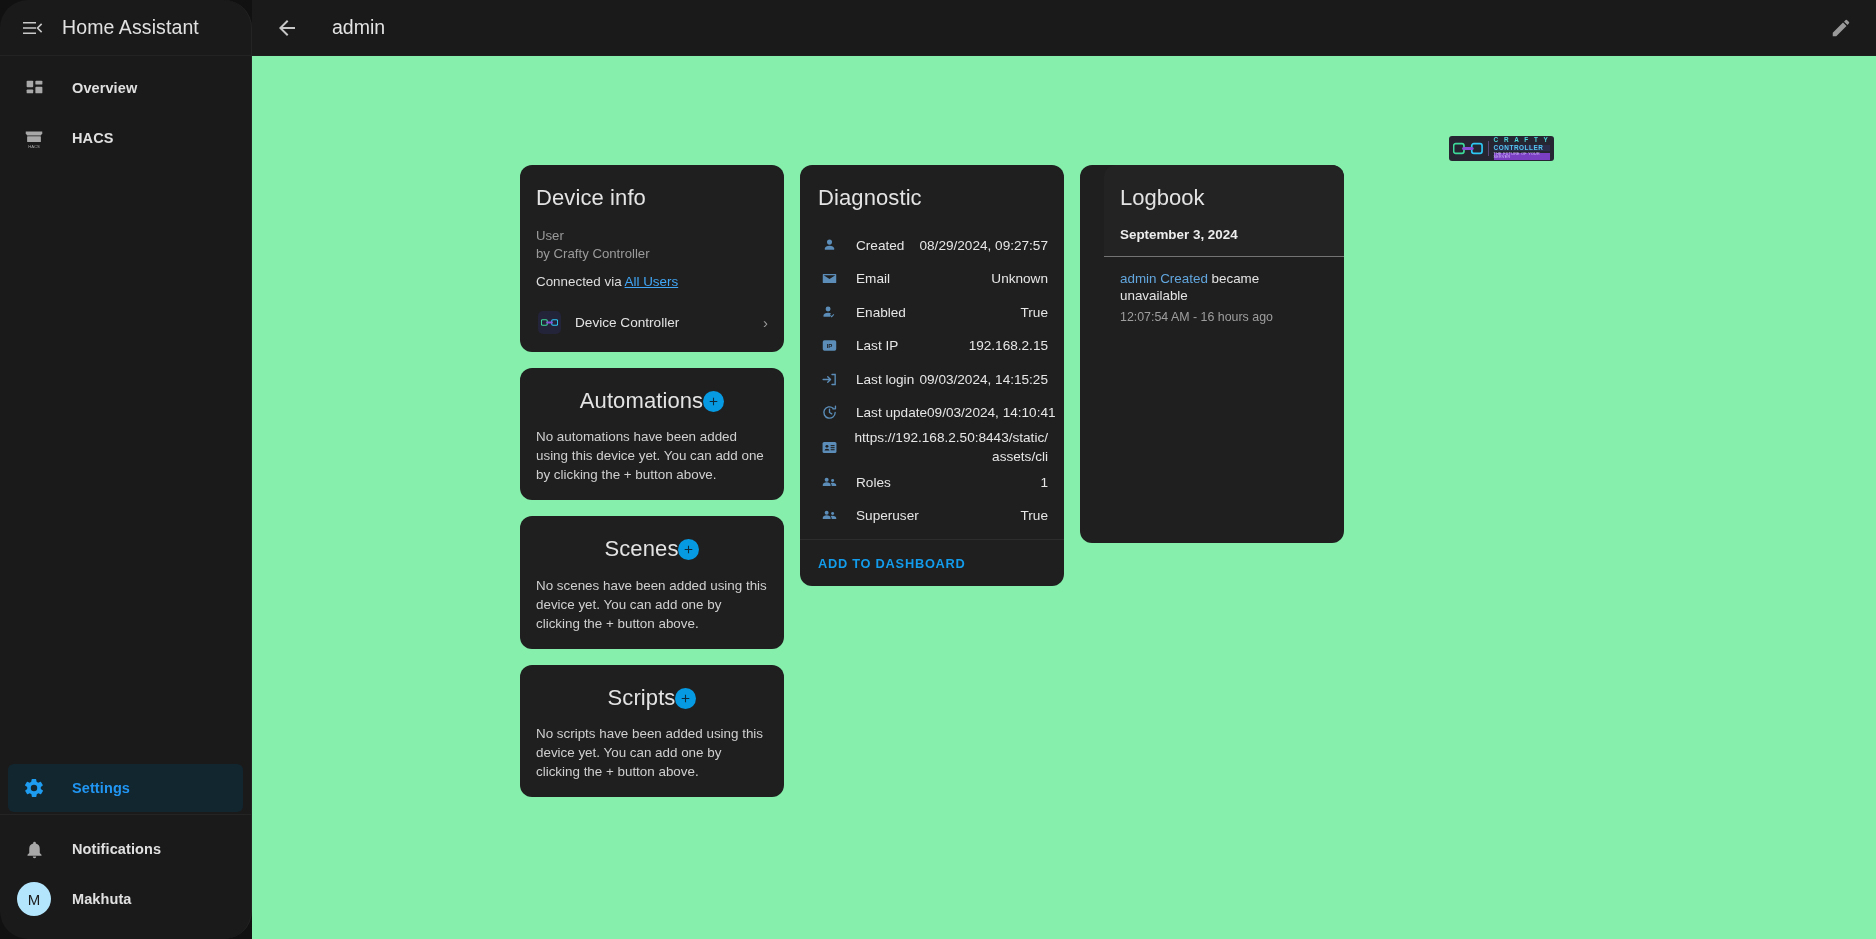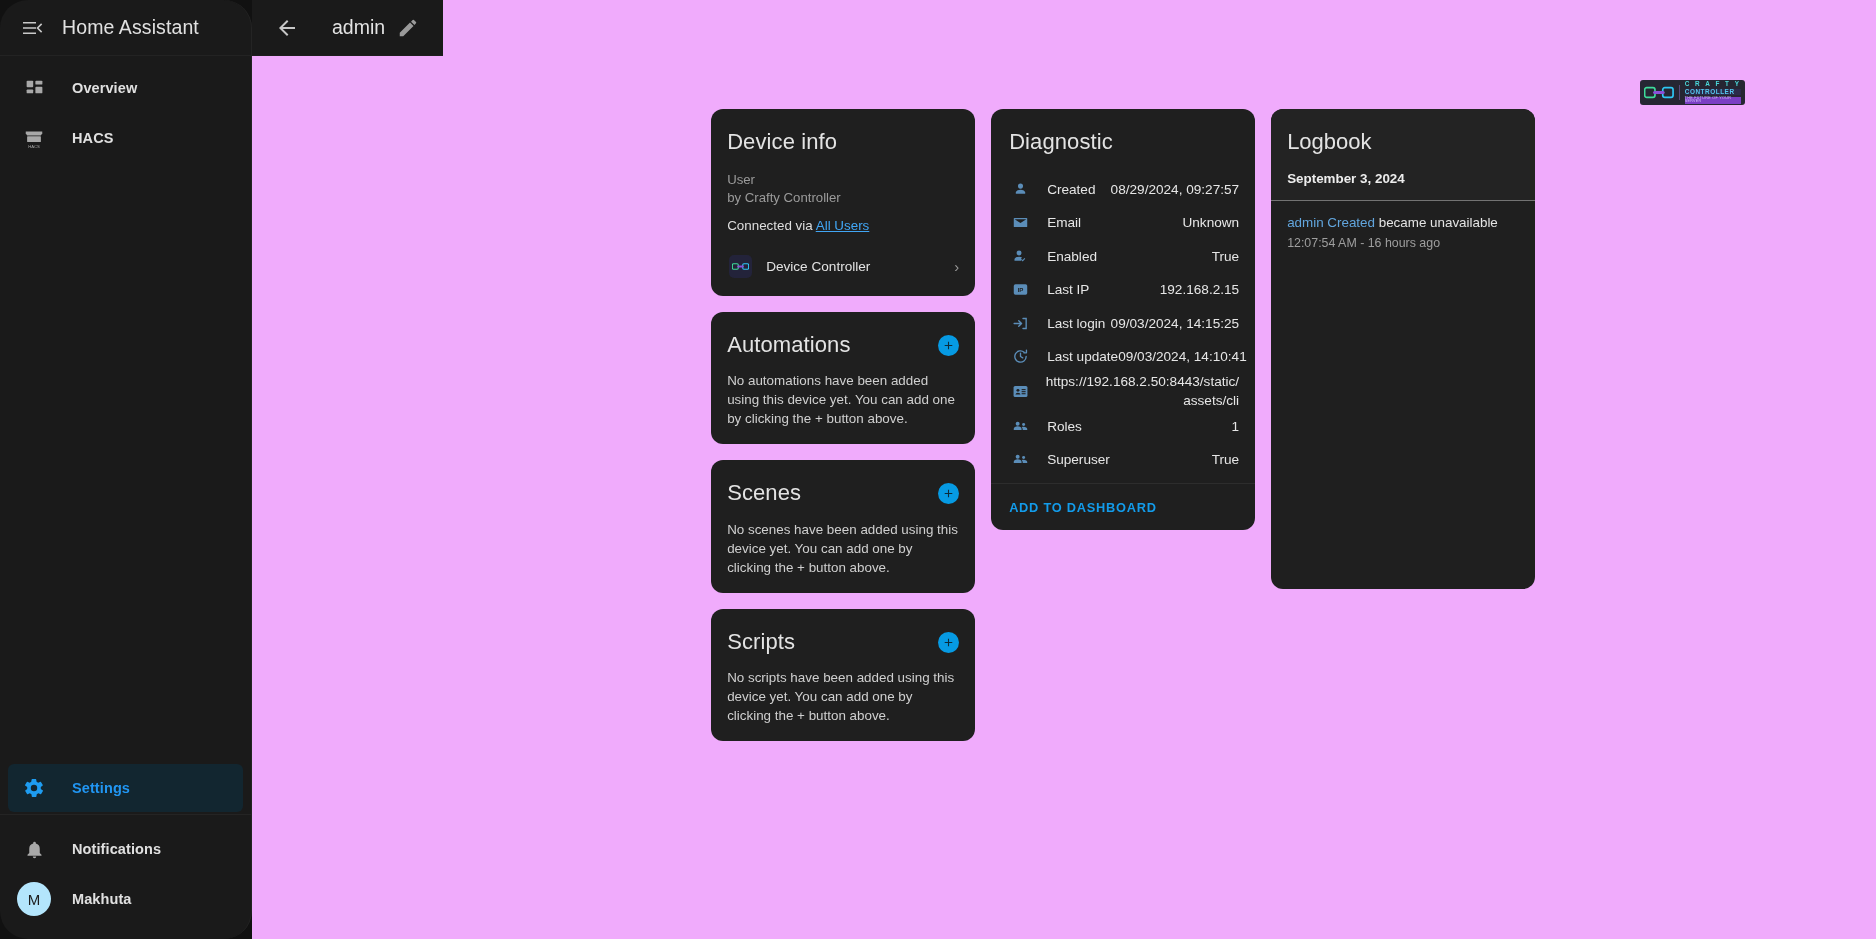--- a/index.html
+++ b/index.html
@@ -55,21 +55,21 @@
   .avatar {
     width: 34px; height: 34px; border-radius: 50%;
     background: #b3e5fc; color: #1c1c1c;
     display: flex; align-items: center; justify-content: center;
     font-size: 15px; font-weight: 500;
   }
   .nav-item.user .nav-ic { flex: 0 0 34px; width: 34px; margin-left: -3px; }
   .nav-item.user .nav-label { margin-left: 21px; }
 
   
-  .main { flex: 1 1 auto; display: flex; flex-direction: row; background: #f0abfc; min-width: 0; }
+  .main { flex: 1 1 auto; display: flex; flex-direction: column; background: #86efac; min-width: 0; }
   .toolbar {
     height: 56px; flex: 0 0 56px; display: flex; align-items: center;
     padding: 0 12px; border-bottom: 1px solid #1e1e1e; background: #1a1a1a;
   }
   .icon-btn {
     width: 46px; height: 46px; border-radius: 50%;
     display: flex; align-items: center; justify-content: center; cursor: pointer;
     background: none; border: none; padding: 0;
   }
   .page-title {
@@ -97,21 +97,21 @@
 
   .card {
     background: #1f1f1f; border-radius: 12px;
     color: #e1e1e1;
   }
   .card-pad { padding: 20px 16px 16px 16px; }
   .card-h {
     font-size: 22px; font-weight: 400; color: #e3e3e3; letter-spacing: .1px;
     margin: 0; line-height: 1.15;
   }
-  .card-h-row { display: flex; align-items: flex-start; justify-content: space-between; }
+  .card-h-row { display: flex; align-items: flex-start; justify-content: center; }
   .plus-btn {
     width: 21px; height: 21px; border-radius: 50%; background: #069ae3;
     display: flex; align-items: center; justify-content: center;
     cursor: pointer; flex: 0 0 21px; margin-top: 3px;
   }
   .empty-text {
     font-size: 13.4px; line-height: 1.42; color: #cfcfcf; margin-top: 14px;
   }
 
   
@@ -455,21 +455,21 @@
 
               </div>
             </div>
             <div class="diag-foot">
               <button class="diag-foot-btn">ADD TO DASHBOARD</button>
             </div>
           </div>
         </div>
 
         <div class="col">
-          <div class="card logbook" style="height:480px;">
+          <div class="card logbook" style="height:378px;padding-left:24px;">
             <div class="lb-head">
               <h2 class="lb-title">Logbook</h2>
               <div class="lb-date">September 3, 2024</div>
             </div>
             <div class="lb-body">
               <div>
                 <div class="lb-entry-main"><span class="lb-entity">admin Created</span><span> became unavailable</span></div>
                 <div class="lb-entry-time">12:07:54 AM - 16 hours ago</div>
               </div>
             </div>

